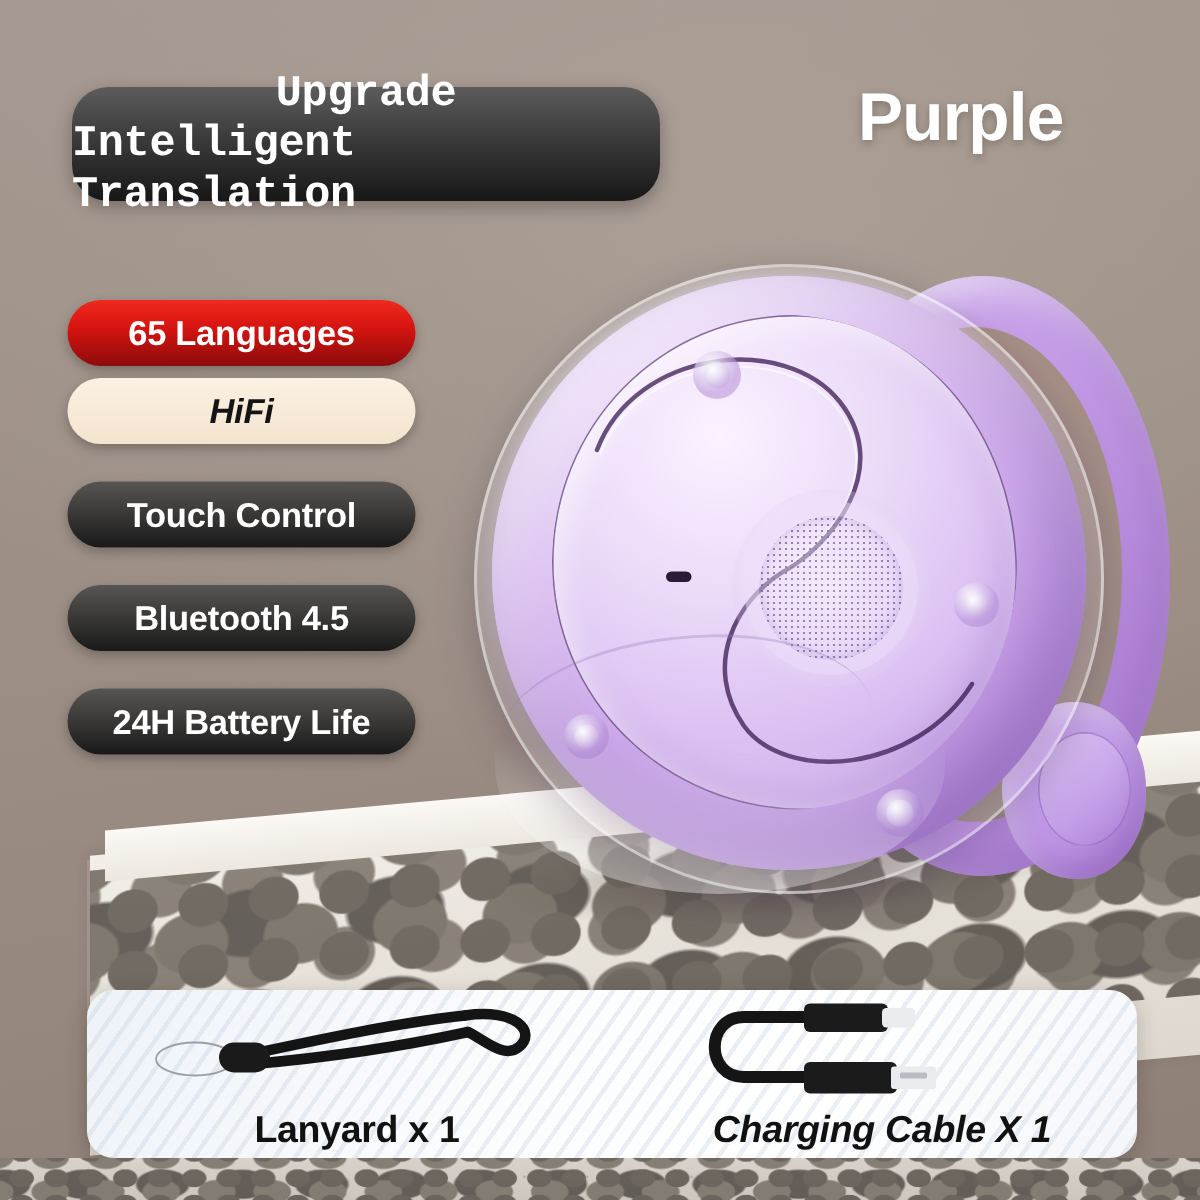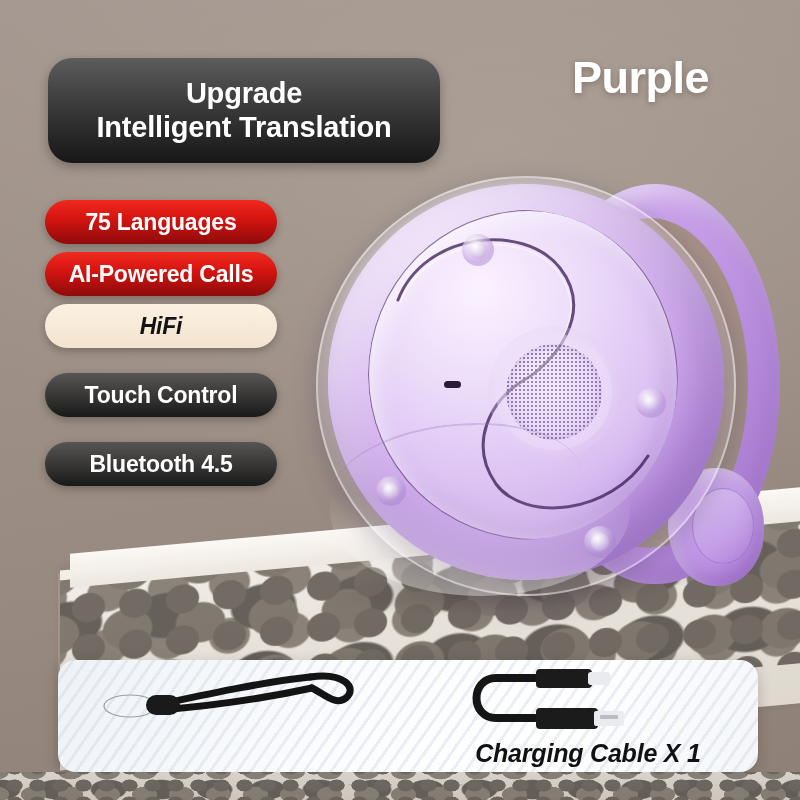--- a/index.html
+++ b/index.html
@@ -170,27 +170,28 @@
     opacity: .7;
   }
   .shell-foot {
     position: absolute; left: 14px; top: 250px; width: 300px; height: 170px;
     border-radius: 0 0 50% 50%;
     background: linear-gradient(180deg, rgba(255,255,255,0) 40%, rgba(255,255,255,.38) 100%);
   }
 
   
   .header-pill {
-    position: absolute; left: 48px; top: 58px; width: 392px; height: 105px;
+    position: absolute; left: 48px; top: 58px; width: 392px; height: 76px;
     border-radius: 24px;
     background: linear-gradient(180deg, #5d5c5c 0%, #3b3a3a 46%, #171717 100%);
     box-shadow: 0 4px 12px rgba(0,0,0,.28);
     display: flex; flex-direction: column;
     align-items: center; justify-content: center;
     color: #fff;
+    font-family: Liberation Mono, monospace;
   }
   .header-pill .ln {
     font-size: 29px; font-weight: 700; line-height: 1.16; letter-spacing: -.2px;
   }
 
   
   .color-title {
     position: absolute; left: 572px; top: 52px;
     font-size: 45px; font-weight: 700; color: #ffffff;
     letter-spacing: -.5px;
@@ -316,37 +317,38 @@
   </div>
 
   <div class="header-pill">
     <div class="ln">Upgrade</div>
     <div class="ln">Intelligent Translation</div>
   </div>
 
   <div class="color-title">Purple</div>
 
   <div class="badges">
-    <div class="badge red">75 Languages</div>
-    <div class="badge red">AI-Powered Calls</div>
+    <div class="badge red">65 Languages</div>
     <div class="badge cream">HiFi</div>
     <div class="badge dark">Touch Control</div>
     <div class="badge dark">Bluetooth 4.5</div>
+    <div class="badge dark">24H Battery Life</div>
   </div>
 
   <div class="acc-panel">
 
     <div class="acc-col left">
       <svg class="acc-art" viewBox="0 0 360 66">
         <ellipse cx="72" cy="42" rx="26" ry="11" fill="none" stroke="#9aa0a8" stroke-width="1.2"></ellipse>
         <path d="M103,40 C150,30 205,18 252,13" fill="none" stroke="#141414" stroke-width="7" stroke-linecap="round"></path>
         <path d="M103,46 C152,42 208,34 254,24" fill="none" stroke="#141414" stroke-width="7" stroke-linecap="round"></path>
         <path d="M252,13 C286,8 300,24 288,34 C278,42 266,30 254,24" fill="none" stroke="#141414" stroke-width="7" stroke-linecap="round"></path>
         <rect x="88" y="31" width="34" height="20" rx="10" fill="#1a1a1a"></rect>
       </svg>
+      <div class="acc-label">Lanyard x 1</div>
     </div>
 
     <div class="acc-col right">
       <svg class="acc-art" viewBox="0 0 340 66">
         <path d="M120,14 L78,14 C52,14 52,54 78,54 L120,54" fill="none" stroke="#151515" stroke-width="8" stroke-linecap="round"></path>
         <rect x="118" y="5" width="56" height="19" rx="4" fill="#1b1b1b"></rect>
         <rect x="170" y="8" width="22" height="13" rx="3" fill="#e9ebee"></rect>
         <rect x="118" y="44" width="62" height="21" rx="4" fill="#1b1b1b"></rect>
         <rect x="176" y="47" width="30" height="15" rx="2" fill="#e9ebee"></rect>
         <rect x="182" y="51" width="18" height="4" rx="1" fill="#b9bdc3"></rect>

